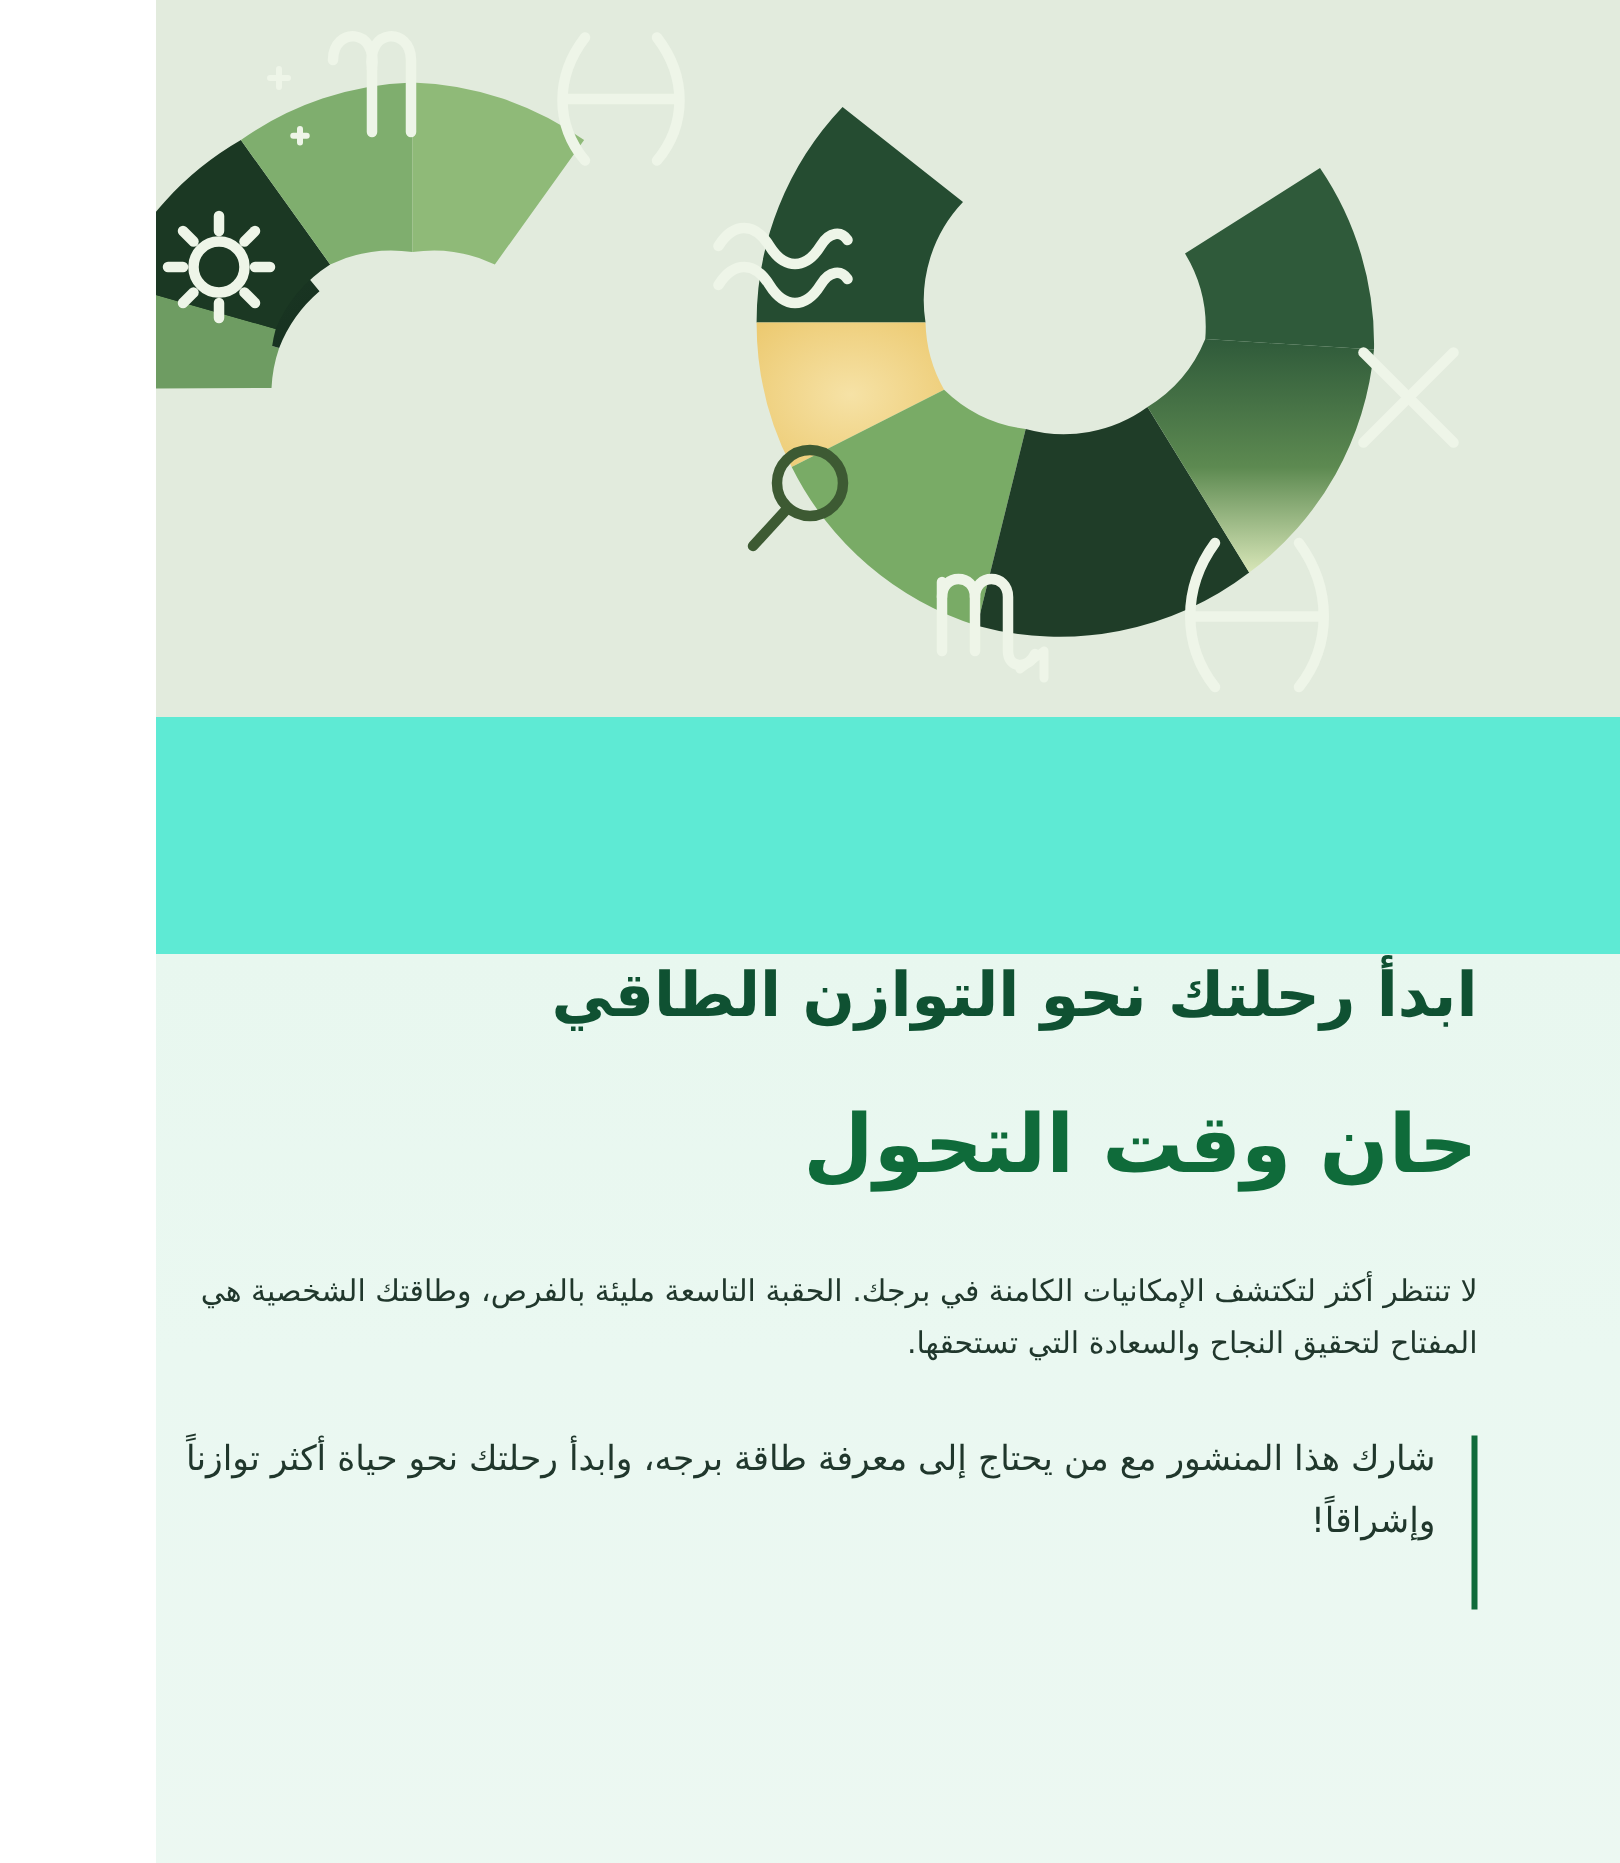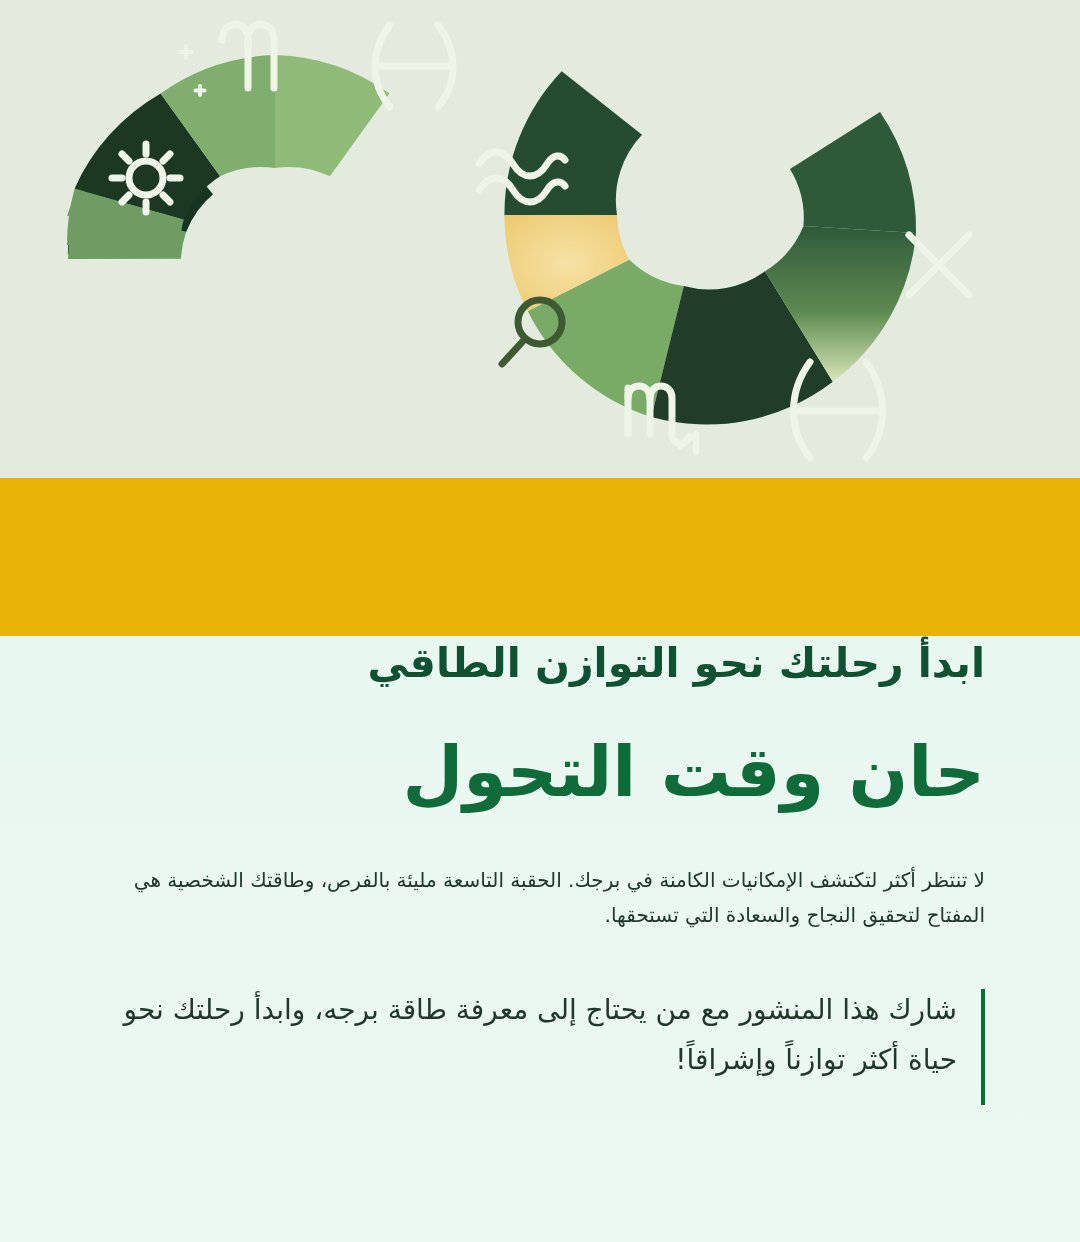--- a/index.html
+++ b/index.html
@@ -10,23 +10,23 @@
     overflow: hidden;
   }
 
   body {
     font-family: "DejaVu Sans", "Liberation Sans", sans-serif;
     background: #ffffff;
   }
 
   .page {
     position: relative;
-    width: 1080px;
+    width: 976px;
     height: 1242px;
-    background: #eab308;
+    background: #5eead4;
     overflow: hidden;
   }
 
   
   .hero {
     position: relative;
     width: 1080px;
     height: 478px;
     background: #e2ebdd;
     overflow: hidden;
@@ -55,40 +55,40 @@
     margin-top: 158px;
     font-size: 41px;
     font-weight: bold;
     color: #0f5132;
     letter-spacing: 0px;
     line-height: 1.35;
   }
 
   .headline {
     margin-top: 38px;
-    font-size: 70px;
+    font-size: 54px;
     font-weight: bold;
     color: #0f6b3a;
     line-height: 1.25;
     letter-spacing: -1px;
   }
 
   .body-text {
     margin-top: 46px;
     font-size: 20px;
     line-height: 1.75;
     color: #20372c;
     font-weight: normal;
   }
 
   .callout {
     position: relative;
-    margin-top: 52px;
+    margin-top: 40px;
     padding-right: 28px;
-    font-size: 28px;
+    font-size: 23px;
     line-height: 1.8;
     color: #20372c;
   }
 
   .callout-bar {
     position: absolute;
     right: 0;
     top: 4px;
     width: 4px;
     height: 116px;

